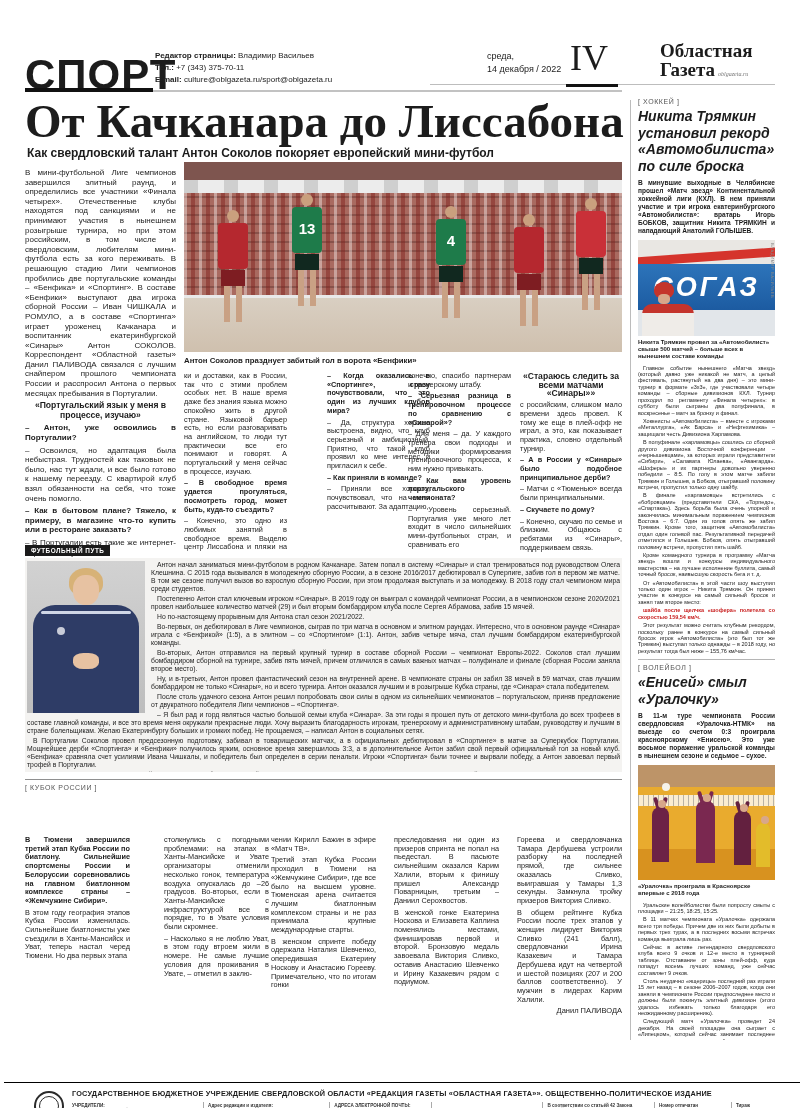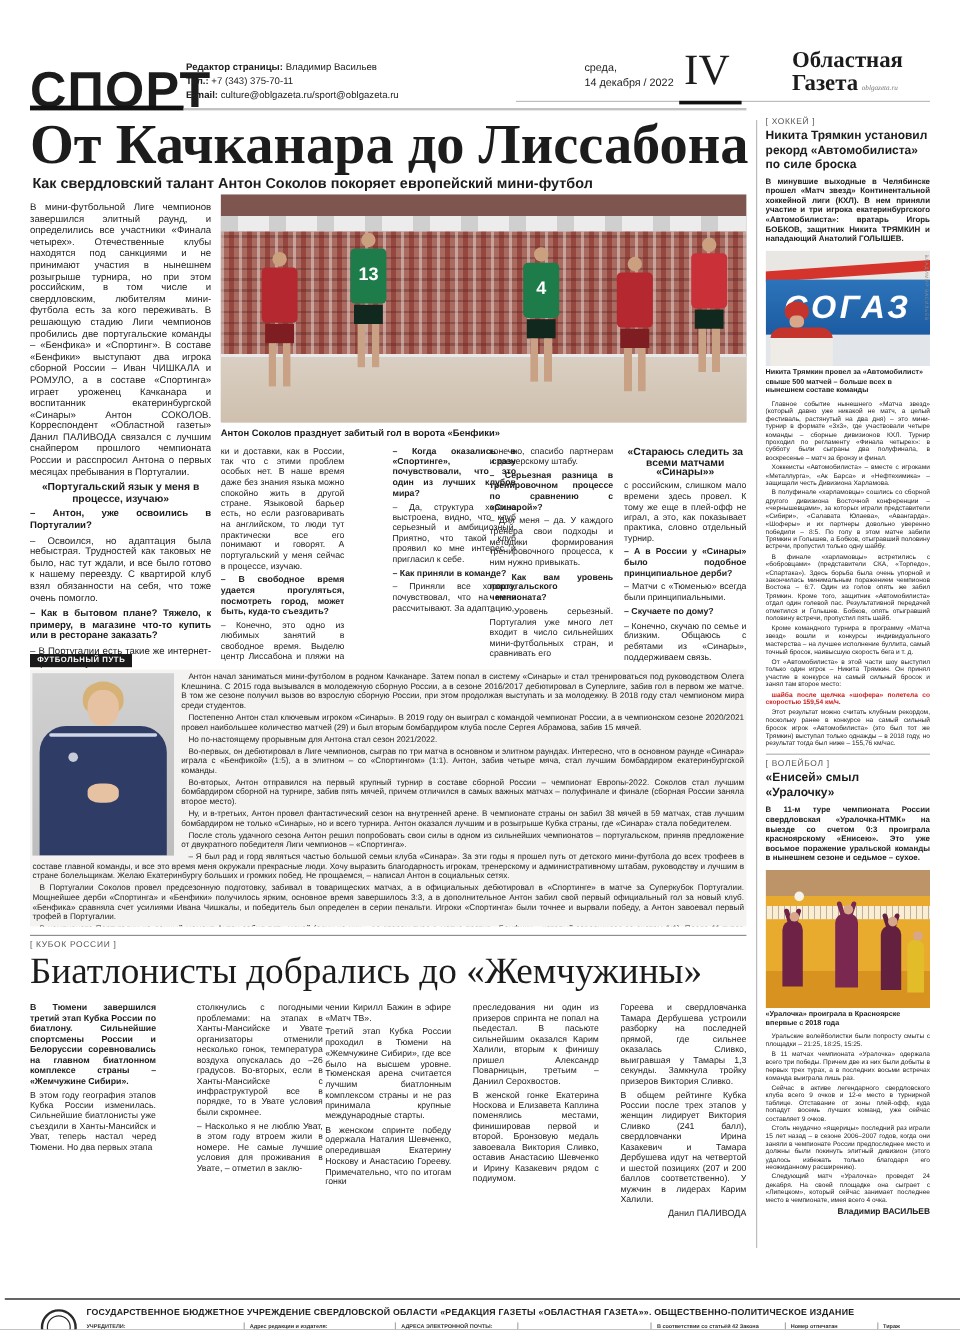--- a/index.html
+++ b/index.html
@@ -68,21 +68,21 @@
   .pt-emblem{position:absolute;left:30px;top:66px;width:8px;height:8px;border-radius:50%;background:#c8ccd8;}
   
   .sec-rule{position:absolute;left:0;top:683px;width:597px;height:1px;background:#8f8f8f;}
   .kicker{font-size:7px;color:#555;letter-spacing:.6px;}
   .bia-kicker{position:absolute;left:0;top:688px;}
   .h2{position:absolute;left:0;top:695px;margin:0;font-family:"Liberation Serif",serif;font-size:31px;font-weight:normal;white-space:nowrap;}
   .bia{top:740px;width:105px;height:198px;font-size:7.3px;line-height:8.7px;}
   .b1{left:0;} .b2{left:123px;margin-left:16px;} .b3{left:246px;} .b4{left:369px;} .b5{left:492px;}
   
   #rail .kicker{margin:2px 0 3px;}
-  .rail-head{font-size:10px;font-weight:bold;line-height:1.18;margin:0 0 5px;}
+  .rail-head{font-size:14px;font-weight:bold;line-height:1.18;margin:0 0 5px;font-style:italic;}
   .rail-lead{font-size:6.6px;font-weight:bold;line-height:8px;margin:0 0 5px;text-align:justify;}
   .rail-cap{font-size:6px;font-weight:bold;line-height:7.2px;margin:3px 0 4px;}
   .rail-body{font-size:5.5px;line-height:6.4px;text-align:justify;}
   .rail-body p{margin:0 0 2px;text-indent:5px;}
   .rail-by{font-size:7px;font-weight:bold;text-align:right;margin-top:3px;}
   .rail-rule{height:1px;background:#b5b5b5;margin:5px 0 4px;}
   .photo{position:relative;overflow:hidden;}
   .vcred{position:absolute;right:0px;top:3px;writing-mode:vertical-rl;font-size:4px;color:#888;letter-spacing:.6px;}
   
   .hky{width:137px;height:96px;background:#e9e7e3;}
@@ -246,21 +246,20 @@
           <p>Ну, и в-третьих, Антон провел фантастический сезон на внутренней арене. В чемпионате страны он забил 38 мячей в 59 матчах, став лучшим бомбардиром не только «Синары», но и всего турнира. Антон оказался лучшим и в розыгрыше Кубка страны, где «Синара» стала победителем.</p>
           <p>После столь удачного сезона Антон решил попробовать свои силы в одном из сильнейших чемпионатов – португальском, приняв предложение от двукратного победителя Лиги чемпионов – «Спортинга».</p>
           <p>– Я был рад и горд являться частью большой семьи клуба «Синара». За эти годы я прошел путь от детского мини-футбола до всех трофеев в составе главной команды, и все это время меня окружали прекрасные люди. Хочу выразить благодарность игрокам, тренерскому и административному штабам, руководству и лучшим в стране болельщикам. Желаю Екатеринбургу больших и громких побед. Не прощаемся, – написал Антон в социальных сетях.</p>
           <p>В Португалии Соколов провел предсезонную подготовку, забивал в товарищеских матчах, а в официальных дебютировал в «Спортинге» в матче за Суперкубок Португалии. Мощнейшее дерби «Спортинга» и «Бенфики» получилось ярким, основное время завершилось 3:3, а в дополнительное Антон забил свой первый официальный гол за новый клуб. «Бенфика» сравняла счет усилиями Ивана Чишкалы, и победитель был определен в серии пенальти. Игроки «Спортинга» были точнее и вырвали победу, а Антон завоевал первый трофей в Португалии.</p>
           <p>В чемпионате Португалии на данный момент Антон забил пять мячей (один из них – во втором туре в матче против «Бенфики», который завершился со счетом 1:1). После 11 туров «Спортинг» делит второе место с «Брагой», имея по 26 баллов.</p>
         </div>
     </div>
 
     <div class="sec-rule"></div>
     <div class="kicker bia-kicker">[ КУБОК РОССИИ ]</div>
-    <h2 class="h2">Биатлонисты добрались до «Жемчужины»</h2>
     <div class="col bia b1">
         <p class="lead">В Тюмени завершился третий этап Кубка России по биатлону. Сильнейшие спортсмены России и Белоруссии соревновались на главном биатлонном комплексе страны – «Жемчужине Сибири».</p>
         <p>В этом году география этапов Кубка России изменилась. Сильнейшие биатлонисты уже съездили в Ханты-Мансийск и Уват, теперь настал черед Тюмени. Но два первых этапа</p>
       </div>
     <div class="col bia b2">
         <p>столкнулись с погодными проблемами: на этапах в Ханты-Мансийске и Увате организаторы отменили несколько гонок, температура воздуха опускалась до –26 градусов. Во-вторых, если в Ханты-Мансийске с инфраструктурой все в порядке, то в Увате условия были скромнее.</p>
         <p>– Насколько я не люблю Уват, в этом году втроем жили в номере. Не самые лучшие условия для проживания в Увате, – отметил в заклю-</p>
       </div>
     <div class="col bia b3">
         <p>чении Кирилл Бажин в эфире «Матч ТВ».</p>

